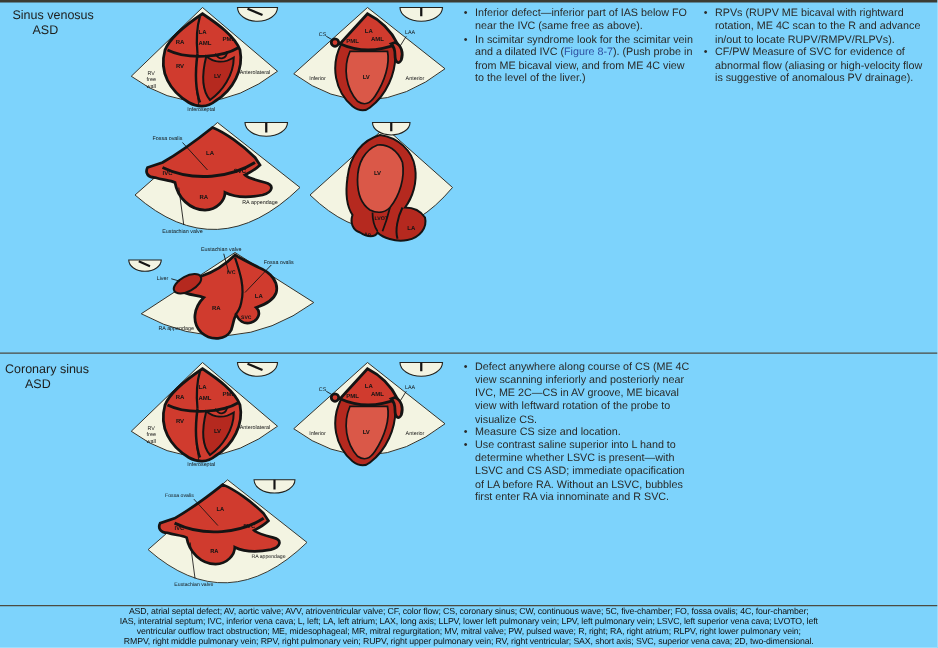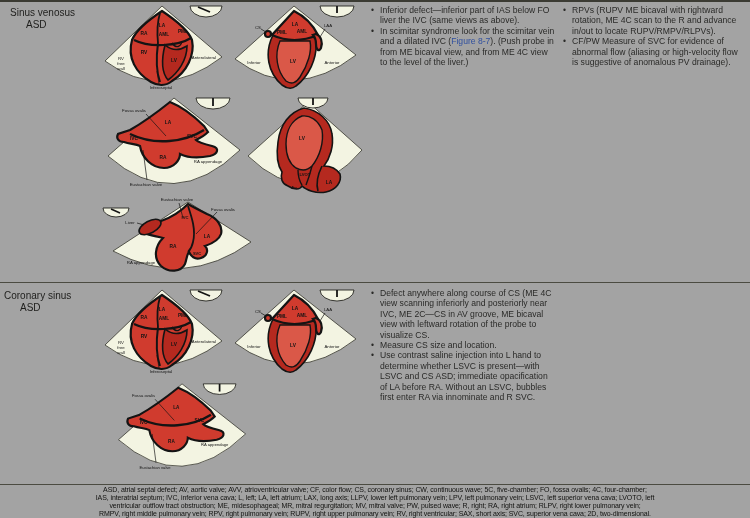--- a/index.html
+++ b/index.html
@@ -1,18 +1,18 @@
 <!DOCTYPE html>
 <html><head>
 <meta charset="utf-8">
 <style>
   html,body{margin:0;padding:0;}
   .sheet{
     position:relative; width:750px; height:518px;
-    background:#a3a3a3; overflow:hidden;
+    background:#7dd3fc; overflow:hidden;
     font-family:"Liberation Sans", sans-serif; color:#242422;
   }
   .rule{position:absolute; left:0; width:750px; background:#4b4b41;}
   .rule.top{top:0; height:2px; background:#3b3b33;}
   .rule.mid{top:282px; height:1px;}
   .rule.legend{top:484px; height:1px;}
   .row-label{position:absolute; font-size:10px; line-height:12px; color:#1e1e1c;}
   .row-label .l2{padding-left:16px;}
   .bullets{position:absolute; font-size:8.6px; line-height:10.4px; color:#2a2a28;}
   .bullets ul{list-style:none; margin:0; padding:0;}
@@ -150,21 +150,21 @@
       <text class="an" x="37" y="28" text-anchor="middle">Liver</text>
       <text class="ch" x="80" y="52" text-anchor="middle">RA</text>
       <text class="ch" x="114" y="42" text-anchor="middle">LA</text>
       <text class="ch" x="104" y="59" text-anchor="middle" style="font-size:4px">SVC</text>
       <text class="an" x="48" y="68" text-anchor="middle">RA appendage</text>
     </svg>
   </div>
 
   <div class="bullets" style="left:370px; top:5px; width:186px;">
     <ul>
-        <li><span>Inferior defect—inferior part of IAS below FO liver the IVC (same views as above).</span></li>
+        <li><span>Inferior defect—inferior part of IAS below FO near the IVC (same free as above).</span></li>
         <li><span>In scimitar syndrome look for the scimitar vein and a dilated IVC (</span><span class="link">Figure 8-7</span><span>). (Push probe in from ME bicaval view, and from ME 4C view to the level of the liver.)</span></li>
       </ul>
   </div>
   <div class="bullets" style="left:562px; top:5px; width:184px;">
     <ul>
         <li><span>RPVs (RUPV ME bicaval with rightward rotation, ME 4C scan to the R and advance in/out to locate RUPV/RMPV/RLPVs).</span></li>
         <li><span>CF/PW Measure of SVC for evidence of abnormal flow (aliasing or high-velocity flow is suggestive of anomalous PV drainage).</span></li>
       </ul>
   </div>
 
@@ -238,21 +238,21 @@
       <text class="ch" x="63" y="65" text-anchor="middle">RA</text>
       <text class="an" x="108" y="69" text-anchor="middle">RA appendage</text>
       <text class="an" x="46" y="92" text-anchor="middle">Eustachian valve</text>
     </svg>
   </div>
 
   <div class="bullets" style="left:370px; top:288px; width:186px;">
     <ul>
         <li><span>Defect anywhere along course of CS (ME 4C view scanning inferiorly and posteriorly near IVC, ME 2C—CS in AV groove, ME bicaval view with leftward rotation of the probe to visualize CS.</span></li>
         <li><span>Measure CS size and location.</span></li>
-        <li><span>Use contrast saline injection into L hand to determine whether LSVC is present—with LSVC and CS ASD; immediate opacification of LA before RA. Without an LSVC, bubbles first enter RA via innominate and R SVC.</span></li>
+        <li><span>Use contrast saline superior into L hand to determine whether LSVC is present—with LSVC and CS ASD; immediate opacification of LA before RA. Without an LSVC, bubbles first enter RA via innominate and R SVC.</span></li>
       </ul>
   </div>
 
   <div class="legend">
     <div>ASD, atrial septal defect; AV, aortic valve; AVV, atrioventricular valve; CF, color flow; CS, coronary sinus; CW, continuous wave; 5C, five-chamber; FO, fossa ovalis; 4C, four-chamber;</div>
     <div>IAS, interatrial septum; IVC, inferior vena cava; L, left; LA, left atrium; LAX, long axis; LLPV, lower left pulmonary vein; LPV, left pulmonary vein; LSVC, left superior vena cava; LVOTO, left</div>
     <div>ventricular outflow tract obstruction; ME, midesophageal; MR, mitral regurgitation; MV, mitral valve; PW, pulsed wave; R, right; RA, right atrium; RLPV, right lower pulmonary vein;</div>
     <div>RMPV, right middle pulmonary vein; RPV, right pulmonary vein; RUPV, right upper pulmonary vein; RV, right ventricular; SAX, short axis; SVC, superior vena cava; 2D, two-dimensional.</div>
   </div>
 </div>

